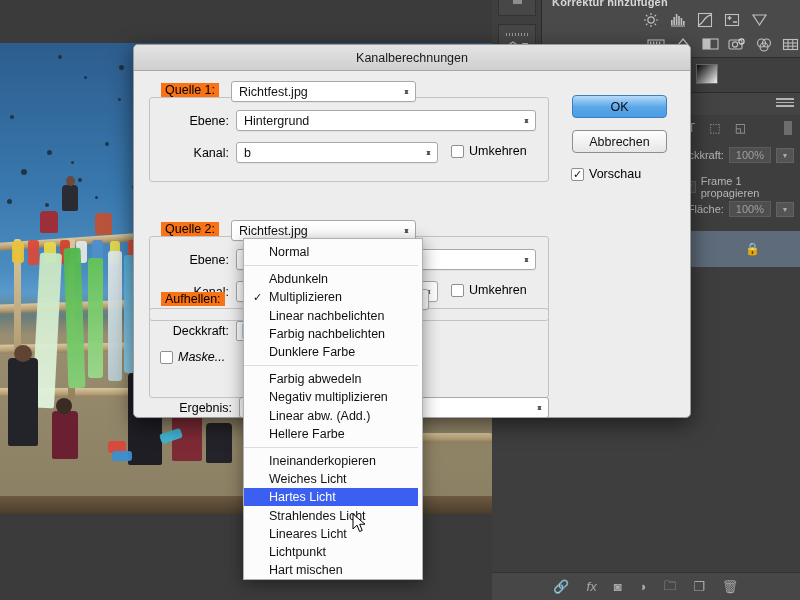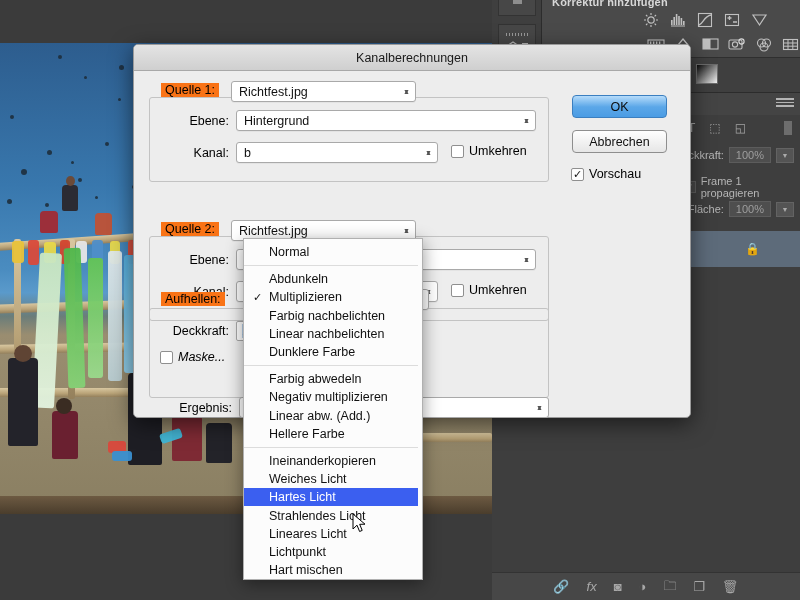--- a/index.html
+++ b/index.html
@@ -573,24 +573,24 @@
       </div>
       <div class="menu-sep"></div>
       <div class="menu-item">
         <span>Abdunkeln</span>
       </div>
       <div class="menu-item">
         <span class="check">✓</span>
         <span>Multiplizieren</span>
       </div>
       <div class="menu-item">
+        <span>Linear nachbelichten</span>
+      </div>
+      <div class="menu-item">
         <span>Farbig nachbelichten</span>
-      </div>
-      <div class="menu-item">
-        <span>Linear nachbelichten</span>
       </div>
       <div class="menu-item">
         <span>Dunklere Farbe</span>
       </div>
       <div class="menu-sep"></div>
       <div class="menu-item">
         <span>Farbig abwedeln</span>
       </div>
       <div class="menu-item">
         <span>Negativ multiplizieren</span>

